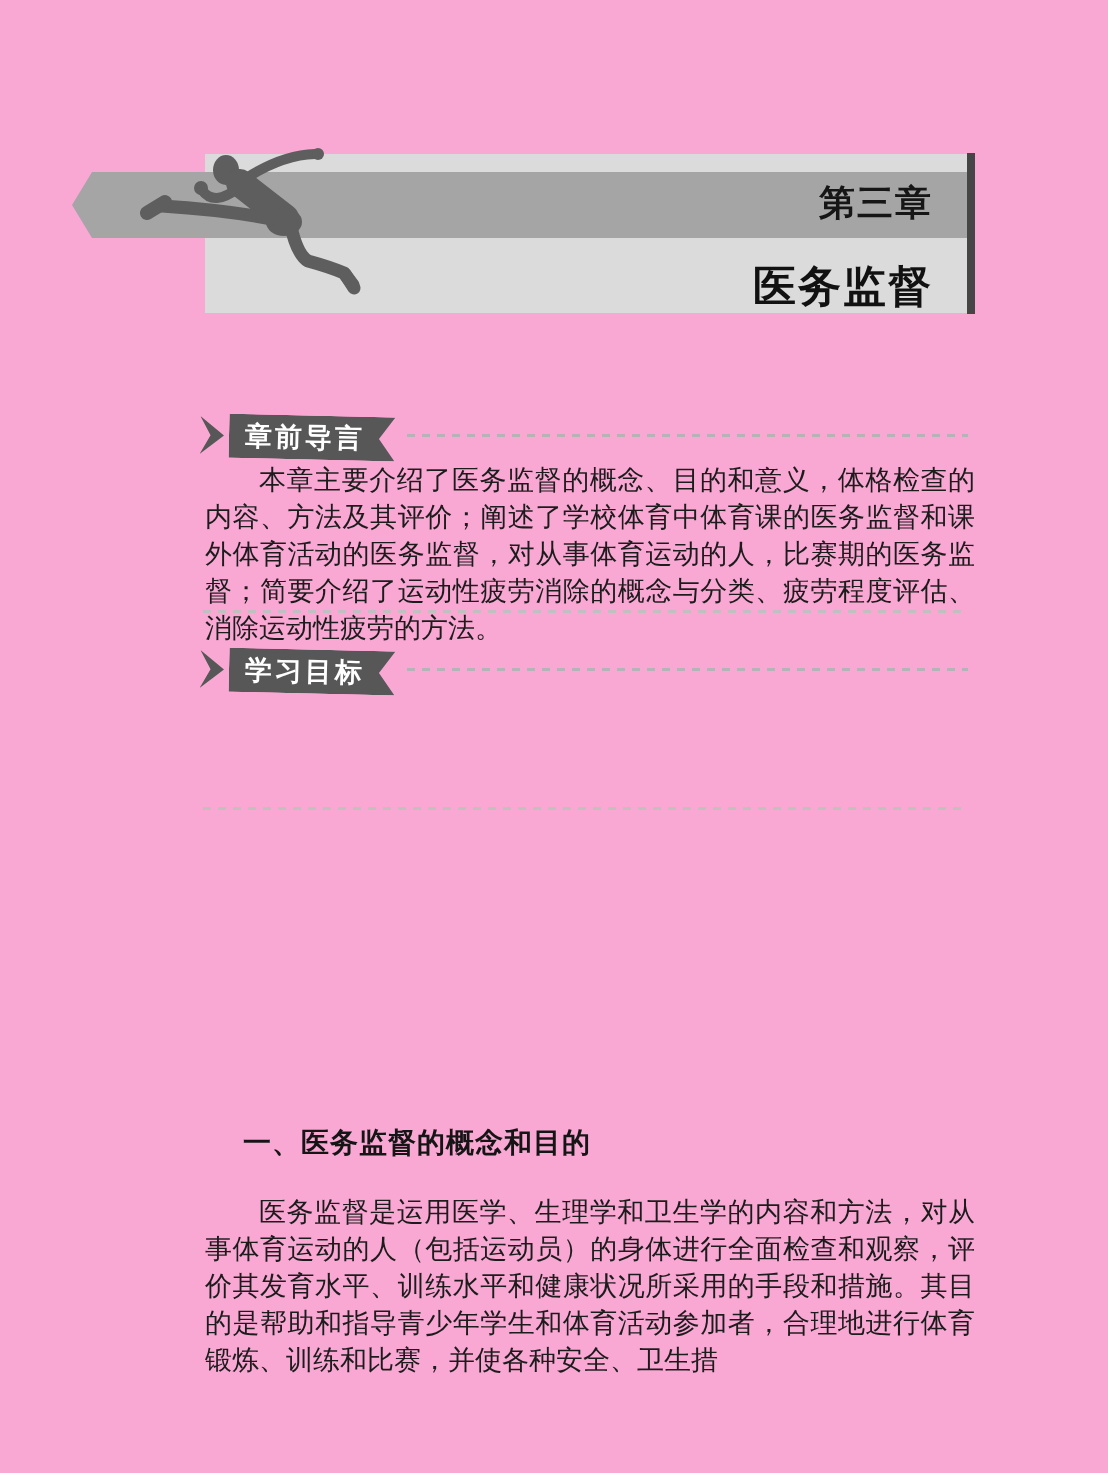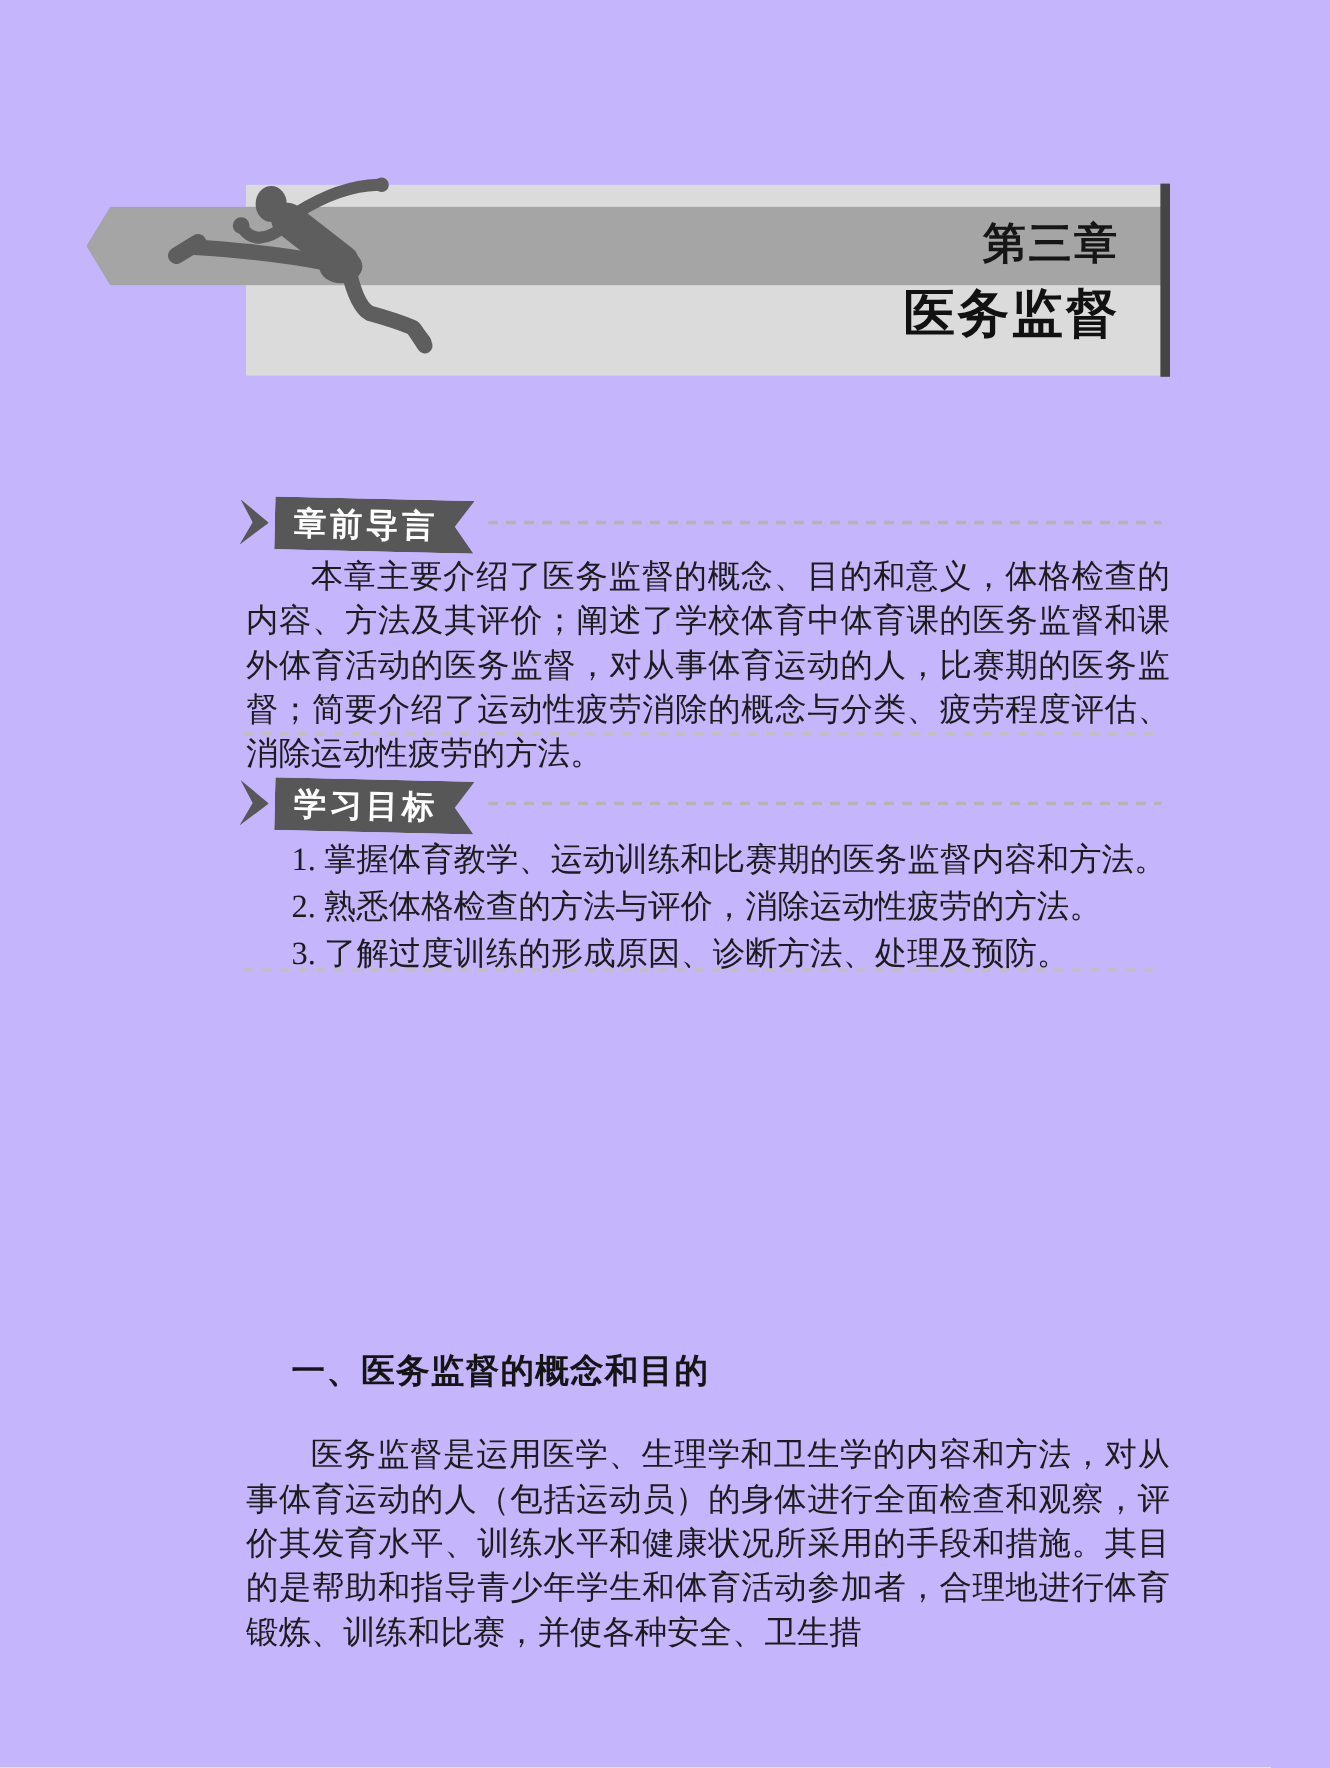--- a/index.html
+++ b/index.html
@@ -1,19 +1,19 @@
 <!DOCTYPE html>
 <html><head>
 <meta charset="utf-8">
 <style>
   html,body{margin:0;padding:0;background:#ffffff;}
   .page{
     position:relative;
     width:1108px;height:1473px;
-    background:#c4b5fd;
+    background:#f9a8d4;
     font-family:"Liberation Serif","DejaVu Serif",serif;
     color:#1c1c1c;
     overflow:hidden;
   }
   
   .hdr-lightblock{
     position:absolute;left:205px;top:154px;width:763px;height:159px;
     background:#dbdbdb;
   }
   .hdr-band{
@@ -24,21 +24,21 @@
   .hdr-bar{
     position:absolute;left:967px;top:153px;width:8px;height:161px;
     background:#454545;
   }
   .hdr-chapnum{
     position:absolute;right:175px;top:184px;
     font-size:36px;font-weight:600;letter-spacing:2px;color:#161616;
     line-height:38px;
   }
   .hdr-chaptitle{
-    position:absolute;right:175px;top:240px;
+    position:absolute;right:175px;top:264px;
     font-size:43px;font-weight:700;letter-spacing:2px;color:#111111;
     line-height:46px;
     font-family:Liberation Serif, serif;
   }
   .hdr-figure{
     position:absolute;left:138px;top:147px;width:242px;height:168px;
   }
   
   .ribbon-row{
     position:absolute;left:200px;width:768px;height:44px;
@@ -139,25 +139,20 @@
   <div class="ribbon-row" style="top:647px;">
     <div class="ribbon-assy">
       <div class="ribbon-chevron"></div>
       <div class="ribbon-body">
         <span class="ribbon-label">学习目标</span>
       </div>
     </div>
     <div class="dash-line"></div>
   </div>
 
-  <div class="objectives">
-    <div>1. 掌握体育教学、运动训练和比赛期的医务监督内容和方法。</div>
-    <div>2. 熟悉体格检查的方法与评价，消除运动性疲劳的方法。</div>
-    <div>3. 了解过度训练的形成原因、诊断方法、处理及预防。</div>
-  </div>
 
   <div class="dash-sep" style="top:807px;"></div>
 
 
 
   <div class="sub-heading">一、医务监督的概念和目的</div>
 
   <div class="para" style="top:1194px;">医务监督是运用医学、生理学和卫生学的内容和方法，对从事体育运动的人（包括运动员）的身体进行全面检查和观察，评价其发育水平、训练水平和健康状况所采用的手段和措施。其目的是帮助和指导青少年学生和体育活动参加者，合理地进行体育锻炼、训练和比赛，并使各种安全、卫生措</div>
 
 </div>

